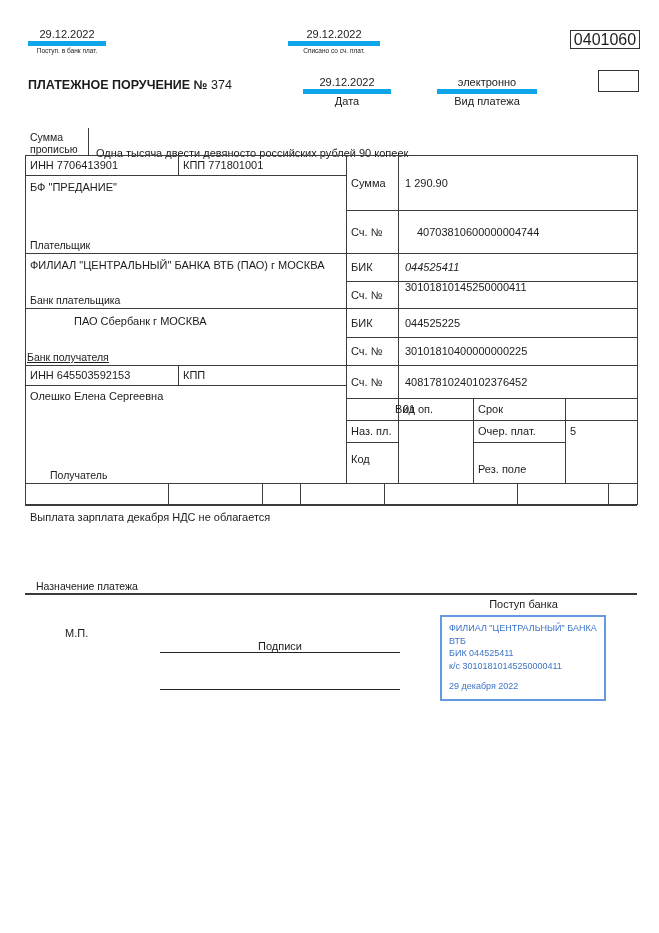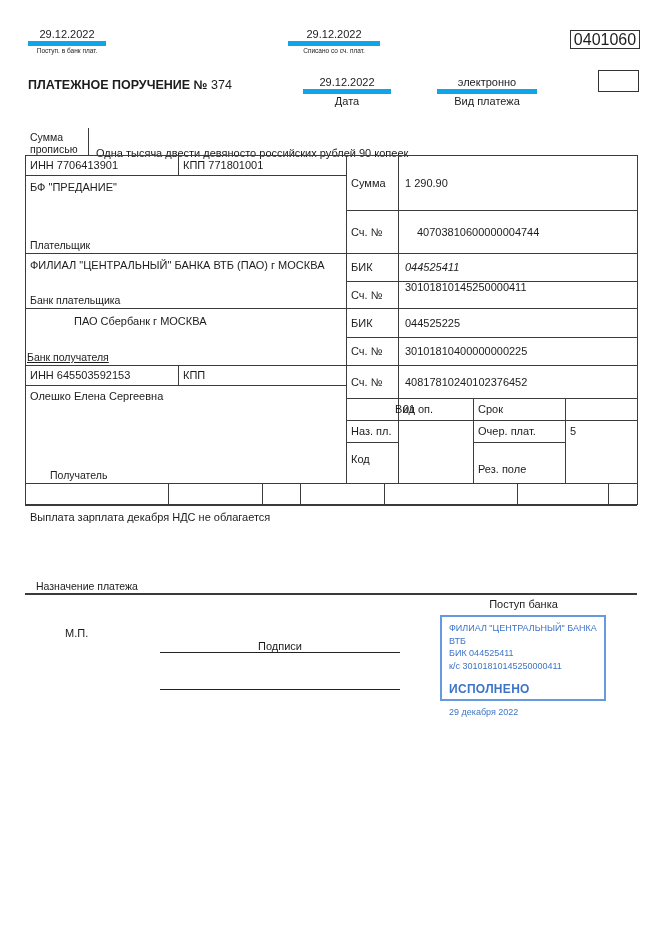--- a/index.html
+++ b/index.html
@@ -143,15 +143,14 @@
 <div class="t ctr" style="left:440px; top:598px; width:167px;">Поступ банка</div>
 <div class="t" style="left:65px; top:627px;">М.П.</div>
 
 <div class="h" style="left:160px; top:652px; width:240px; background:#222;"></div>
 <div class="h" style="left:160px; top:689px; width:240px; background:#222;"></div>
 
 <div class="stamp" style="color: rgb(61, 116, 201); border-color: rgb(102, 153, 221);">
   <div>ФИЛИАЛ "ЦЕНТРАЛЬНЫЙ" БАНКА ВТБ</div>
   <div>БИК 044525411</div>
   <div>к/с 30101810145250000411</div>
-  <div class="status">ИСПОЛНЕНО</div>
   <div class="sdate">29 декабря 2022</div>
 </div>
 
 </body></html>

